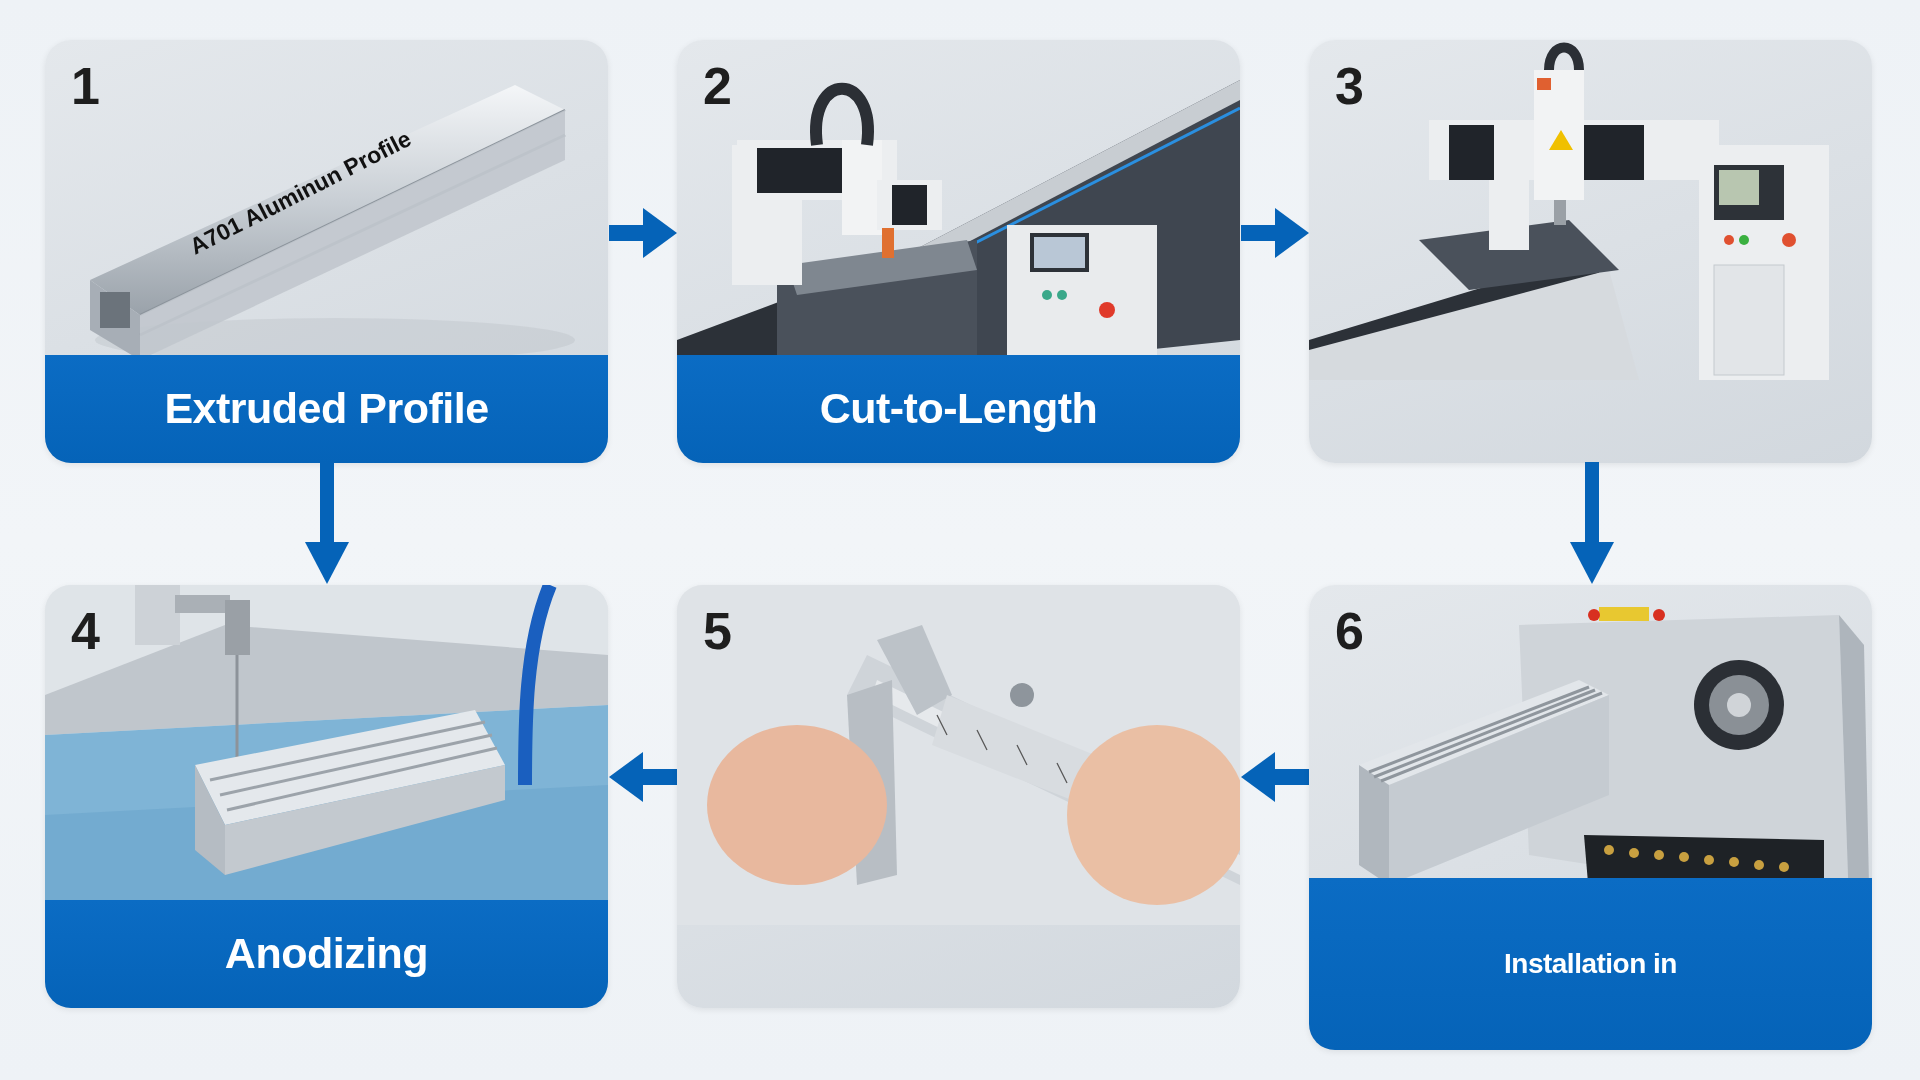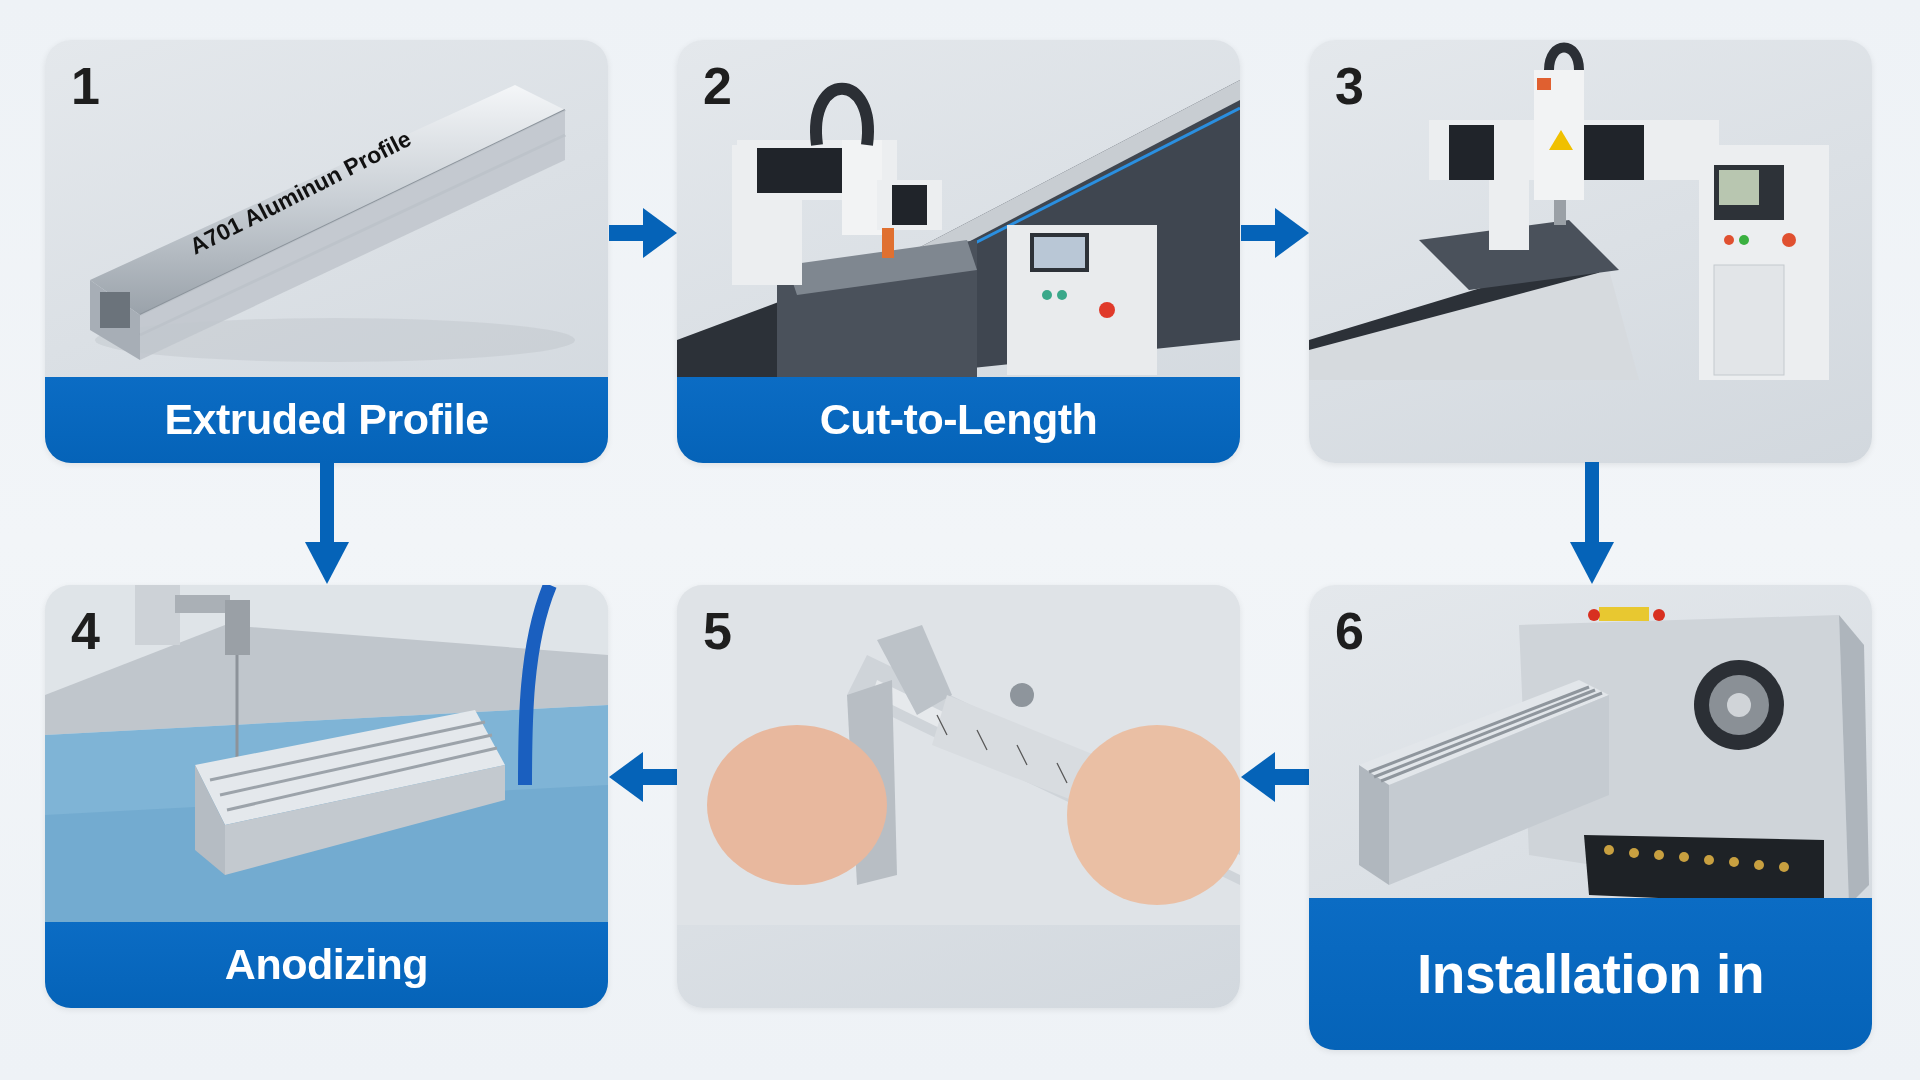--- a/index.html
+++ b/index.html
@@ -19,29 +19,29 @@
     box-shadow: 0 2px 6px rgba(0,0,0,0.08);
   }
   .card .num {
     position: absolute;
     left: 26px; top: 16px;
     font-size: 52px; font-weight: bold; color: #1e1e1e;
     z-index: 3;
   }
   .card .art { position: absolute; left: 0; top: 0; width: 100%; height: 340px; }
   .card .banner {
-    position: absolute; left: 0; right: 0; bottom: 0; height: 86px;
+    position: absolute; left: 0; right: 0; bottom: 0; height: 108px;
     background: linear-gradient(180deg, #0b6cc4 0%, #0563b8 100%);
     display: flex; align-items: center; justify-content: center;
     color: #ffffff; font-size: 43px; font-weight: bold; letter-spacing: -0.5px;
     text-align: center; line-height: 1.1;
     z-index: 2;
   }
   #card-6 { height: 465px; }
-  #card-6 .banner { height: 152px; font-size: 55px; }
+  #card-6 .banner { height: 172px; font-size: 28px; }
   #card-6 .art { height: 325px; }
   .arrow { position: absolute; }
   svg { display: block; }
 </style>
 </head>
 <body>
 
 <div class="card" id="card-1" style="left:45px; top:40px;">
   <div class="num">1</div>
   <div class="art">

